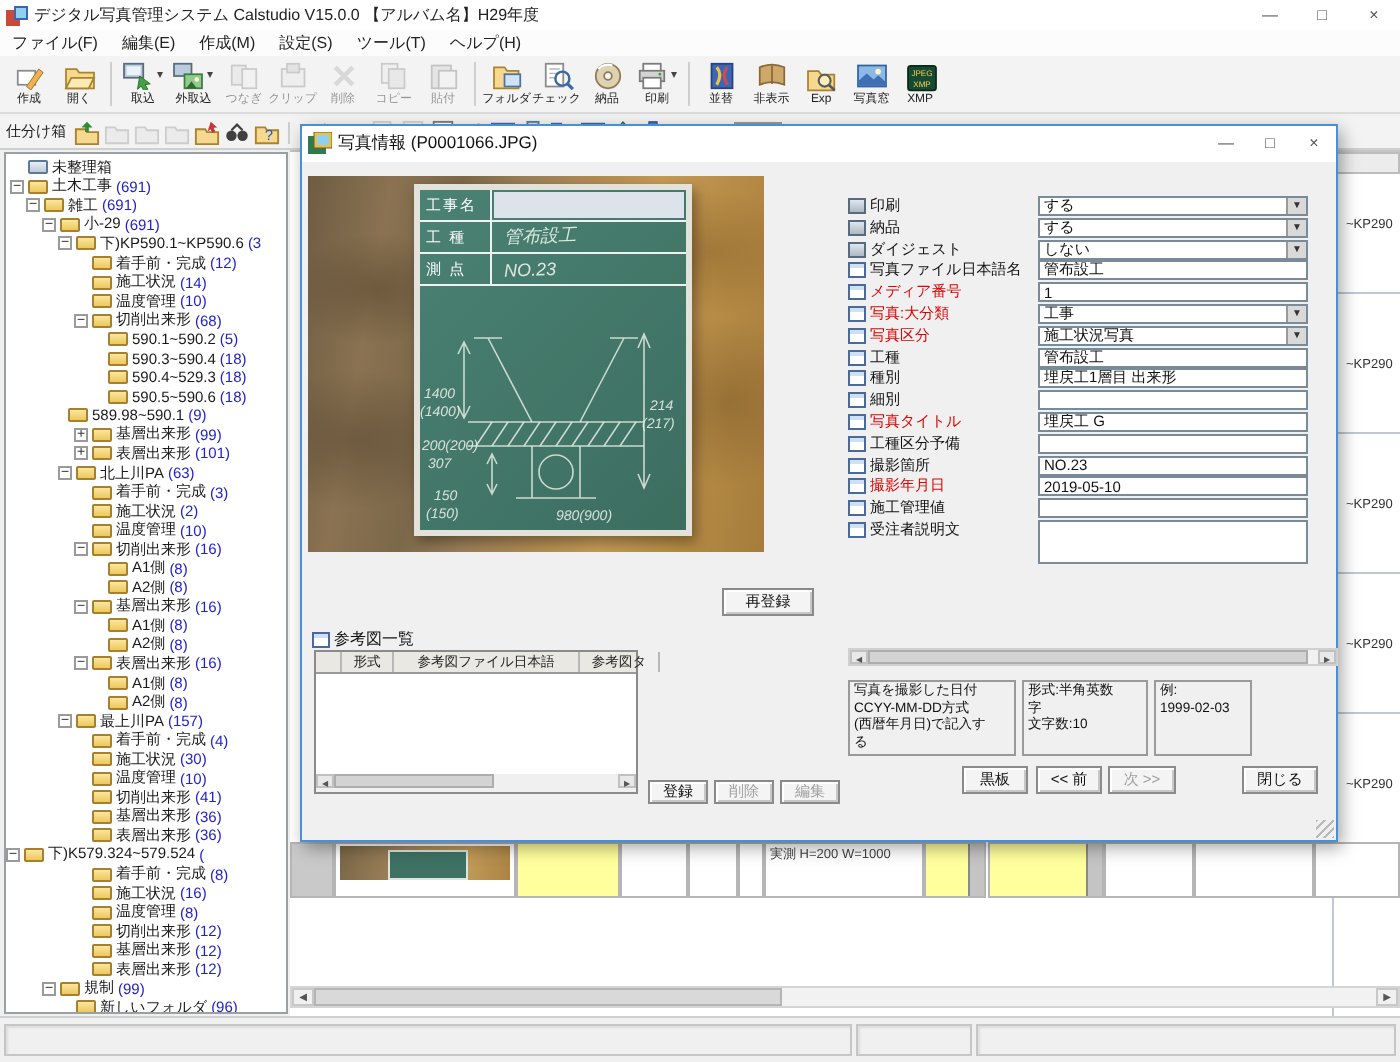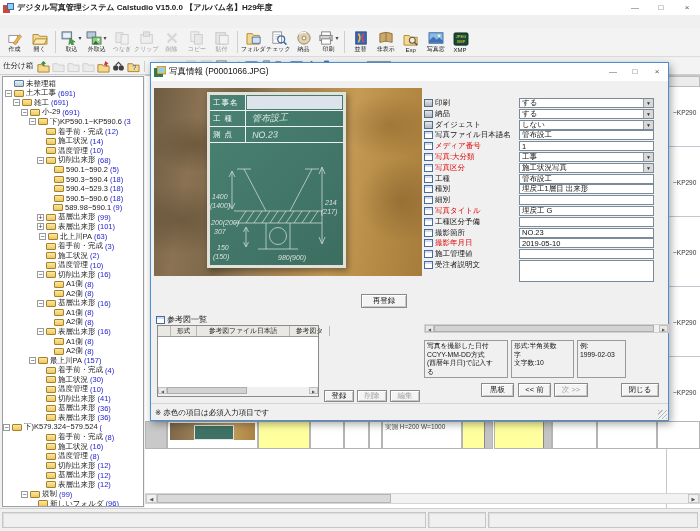--- a/index.html
+++ b/index.html
@@ -4,21 +4,21 @@
 <style>
   html,body{margin:0;padding:0;}
   body{font-family:"Liberation Sans","DejaVu Sans",sans-serif;background:#555;}
   #app{position:relative;width:700px;height:531px;background:#f0f0f0;overflow:hidden;
        font-family:"Liberation Sans","DejaVu Sans",sans-serif;}
   .abs{position:absolute;}
   
   #titlebar{left:0;top:0;width:700px;height:15px;background:#ffffff;display:flex;align-items:center;
             font-size:8px;color:#222;}
   #titlebar .appicon{width:11px;height:10px;margin:0 3px 0 3px;flex:none;}
-  #titlebar .title{flex:1;white-space:nowrap;overflow:hidden;font-weight:bold;}
+  #titlebar .title{flex:1;white-space:nowrap;overflow:hidden;}
   .wbtn{width:26px;text-align:center;font-size:8px;color:#555;line-height:15px;}
   
   #menubar{left:0;top:15px;width:700px;height:13px;background:#fcfcfc;display:flex;align-items:center;
            font-size:8px;color:#222;border-bottom:1px solid #ececec;}
   .mitem{padding:0 6px;}
   
   #toolbar{left:0;top:28px;width:700px;height:29px;background:#f3f3f3;border-bottom:1px solid #dcdcdc;
            display:flex;align-items:stretch;padding-left:2px;box-sizing:border-box;}
   .tbtn{width:25px;display:flex;flex-direction:column;align-items:center;justify-content:center;
         font-size:6.5px;color:#222;flex:none;}
@@ -73,21 +73,21 @@
   .ssec{position:absolute;top:3px;height:16px;border:1px solid #c6c6c6;box-shadow:inset 1px 1px 1px #dedede;box-sizing:border-box;}
   
   #dialog{left:150px;top:62px;width:519px;height:359px;background:#f0f0f0;border:1px solid #4a8fd4;
           box-shadow:2px 3px 8px rgba(0,0,0,.35);box-sizing:border-box;}
   #dlg-title{position:absolute;left:0;top:0;width:100%;height:18px;background:#fff;display:flex;
              align-items:center;font-size:8.5px;color:#111;}
   #dlg-title .dico{width:12px;height:12px;margin:0 3px;flex:none;}
   #dlg-title .dtext{flex:1;white-space:nowrap;overflow:hidden;}
   .dwbtn{width:22px;text-align:center;font-size:8px;color:#555;line-height:18px;}
   
-  #photo{position:absolute;left:3px;top:25px;width:268px;height:188px;overflow:hidden;
+  #photo{position:absolute;left:3px;top:25px;width:228px;height:188px;overflow:hidden;
     background:
       radial-gradient(60px 40px at 15% 30%, rgba(60,45,25,.35), transparent 70%),
       radial-gradient(80px 50px at 10% 70%, rgba(50,38,22,.3), transparent 70%),
       radial-gradient(70px 45px at 88% 20%, rgba(120,80,30,.35), transparent 70%),
       radial-gradient(60px 60px at 92% 60%, rgba(90,60,25,.3), transparent 70%),
       linear-gradient(100deg,#6e5c42 0%,#8a7252 16%,#7c684a 30%,#9b8058 42%,#b08a52 55%,#c49a55 68%,#b78c46 82%,#a67c3c 100%);}
   #board{position:absolute;left:53px;top:4px;width:139px;height:176px;border:3px solid #e2e2da;
          background:linear-gradient(135deg,#4a8273,#3c6e60);box-sizing:border-box;
          box-shadow:2px 3px 6px rgba(0,0,0,.35);}
   .brow{height:15px;border-bottom:1px solid rgba(255,255,255,.9);display:flex;align-items:stretch;}
@@ -153,20 +153,28 @@
           <rect x="4" y="0" width="7" height="7" fill="#3a66b0"></rect>
           <rect x="5" y="1" width="5" height="5" fill="#8fd0f0"></rect>
         </svg>
     </span>
     <span class="title">デジタル写真管理システム Calstudio V15.0.0 【アルバム名】H29年度</span>
     <span class="wbtn">—</span>
     <span class="wbtn">□</span>
     <span class="wbtn">×</span>
   </div>
 
+  <div id="menubar" class="abs">
+      <div class="mitem">ファイル(F)</div>
+      <div class="mitem">編集(E)</div>
+      <div class="mitem">作成(M)</div>
+      <div class="mitem">設定(S)</div>
+      <div class="mitem">ツール(T)</div>
+      <div class="mitem">ヘルプ(H)</div>
+    </div>
 
   <div id="toolbar" class="abs">
       <div class="tbtn">
         <div class="ticon">
           <svg width="16" height="14" viewBox="0 0 18 16">
             <rect x="2" y="5" width="10" height="8" fill="#fff" stroke="#8a8a8a"></rect>
             <path d="M7 14 L14 4 L16.5 6 L9.5 16 Z" fill="#f2b24a" stroke="#8a6a2a" stroke-width=".5"></path>
           </svg>
         </div>
         <div class="tlabel">作成</div>
@@ -529,39 +537,39 @@
         <span class="tfold"></span>
         <span class="tname">590.4~529.3</span>
         <span class="tcount">(18)</span>
       </div>
       <div class="titem" style="padding-left: 42px;">
         <span class="texpsp"></span>
         <span class="tfold"></span>
         <span class="tname">590.5~590.6</span>
         <span class="tcount">(18)</span>
       </div>
-      <div class="titem" style="padding-left: 41px;">
+      <div class="titem" style="padding-left: 22px;">
         <span class="texpsp"></span>
         <span class="tfold"></span>
         <span class="tname">589.98~590.1</span>
         <span class="tcount">(9)</span>
       </div>
       <div class="titem" style="padding-left: 34px;">
         <span class="texp">+</span>
         <span class="tfold"></span>
         <span class="tname">基層出来形</span>
         <span class="tcount">(99)</span>
       </div>
       <div class="titem" style="padding-left: 34px;">
         <span class="texp">+</span>
         <span class="tfold"></span>
         <span class="tname">表層出来形</span>
         <span class="tcount">(101)</span>
       </div>
-      <div class="titem" style="padding-left: 26px; margin-left: 10px;">
+      <div class="titem" style="padding-left: 26px;">
         <span class="texp">−</span>
         <span class="tfold"></span>
         <span class="tname">北上川PA</span>
         <span class="tcount">(63)</span>
       </div>
       <div class="titem" style="padding-left: 34px;">
         <span class="texpsp"></span>
         <span class="tfold"></span>
         <span class="tname">着手前・完成</span>
         <span class="tcount">(3)</span>
@@ -992,19 +1000,16 @@
     <div class="helpbox" style="left:426px;width:49px;">例:
 1999-02-03</div>
 
     <div id="dlg-buttons">
         <div class="btn" style="left: 330px; top: 320px; width: 33px;">黒板</div>
         <div class="btn" style="left: 367px; top: 320px; width: 33px;">&lt;&lt; 前</div>
         <div class="btn dis" style="left: 403px; top: 320px; width: 34px;">次 &gt;&gt;</div>
         <div class="btn" style="left: 470px; top: 320px; width: 38px;">閉じる</div>
       </div>
 
-    <div id="dlg-note">
-      <span>※ 赤色の項目は必須入力項目です</span>
-    </div>
     <div id="dlg-grip"></div>
   </div>
 
 </div>
 
 </body></html>

